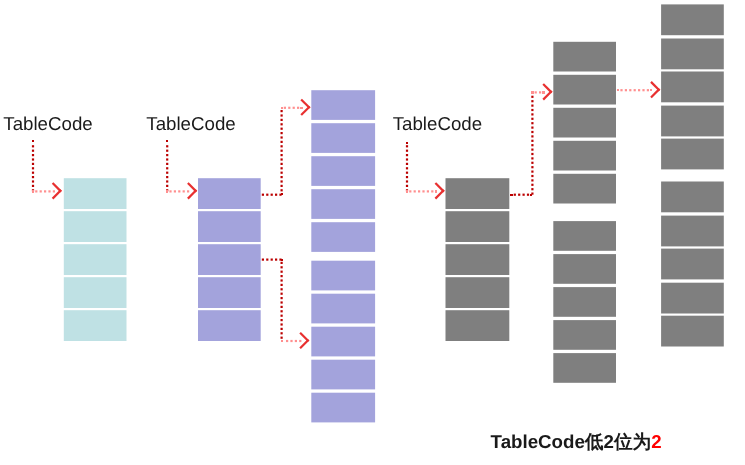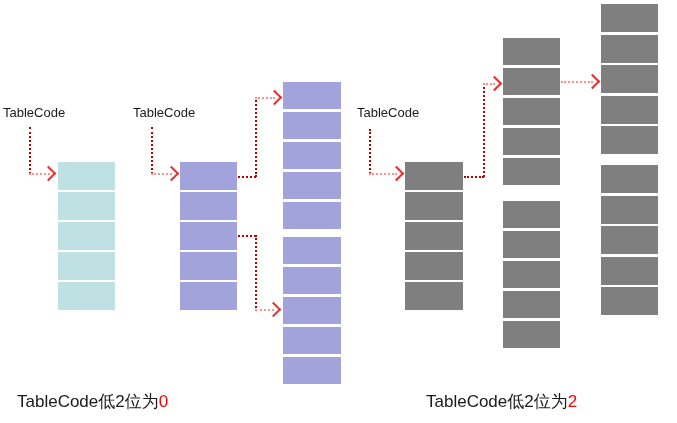--- a/index.html
+++ b/index.html
@@ -5,21 +5,21 @@
   html,body{margin:0;padding:0;background:#ffffff;}
   .canvas{
     position:relative;
     width:677px;height:423px;
     background:#ffffff;
     overflow:hidden;
     font-family:"Liberation Sans", sans-serif;
   }
   .tlabel{
     position:absolute;
-    font-size:13px;
+    font-size:17px;
     color:#1a1a1a;
     white-space:nowrap;
     line-height:18px;
   }
   .caption{
     position:absolute;
     font-size:17px;
     color:#1a1a1a;
     white-space:nowrap;
     line-height:20px;
@@ -36,24 +36,21 @@
 </style>
 </head>
 <body>
 
 <div class="canvas">
 
   <div class="tlabel" style="left: 3px; top: 104px;">TableCode</div>
   <div class="tlabel" style="left: 133px; top: 104px;">TableCode</div>
   <div class="tlabel" style="left: 357px; top: 104px;">TableCode</div>
 
-  <div class="caption" style="left: 17px; top: 392px;">
-    <span class="cap-prefix">TableCode低2位为</span><span class="cap-value">0</span>
-  </div>
-  <div class="caption" style="left: 426px; top: 392px;">
+  <div class="caption" style="left: 446px; top: 392px; font-weight: bold;">
     <span class="cap-prefix">TableCode低2位为</span><span class="cap-value">2</span>
   </div>
 
 <div class="block" style="left: 58px; top: 162px; width: 57px; height: 28px; background: rgb(191, 225, 228);"></div>
     <div class="block" style="left: 58px; top: 192px; width: 57px; height: 28px; background: rgb(191, 225, 228);"></div>
     <div class="block" style="left: 58px; top: 222px; width: 57px; height: 28px; background: rgb(191, 225, 228);"></div>
     <div class="block" style="left: 58px; top: 252px; width: 57px; height: 28px; background: rgb(191, 225, 228);"></div>
     <div class="block" style="left: 58px; top: 282px; width: 57px; height: 28px; background: rgb(191, 225, 228);"></div>
     <div class="block" style="left: 180px; top: 162px; width: 57px; height: 28px; background: rgb(163, 163, 220);"></div>
     <div class="block" style="left: 180px; top: 192px; width: 57px; height: 28px; background: rgb(163, 163, 220);"></div>

